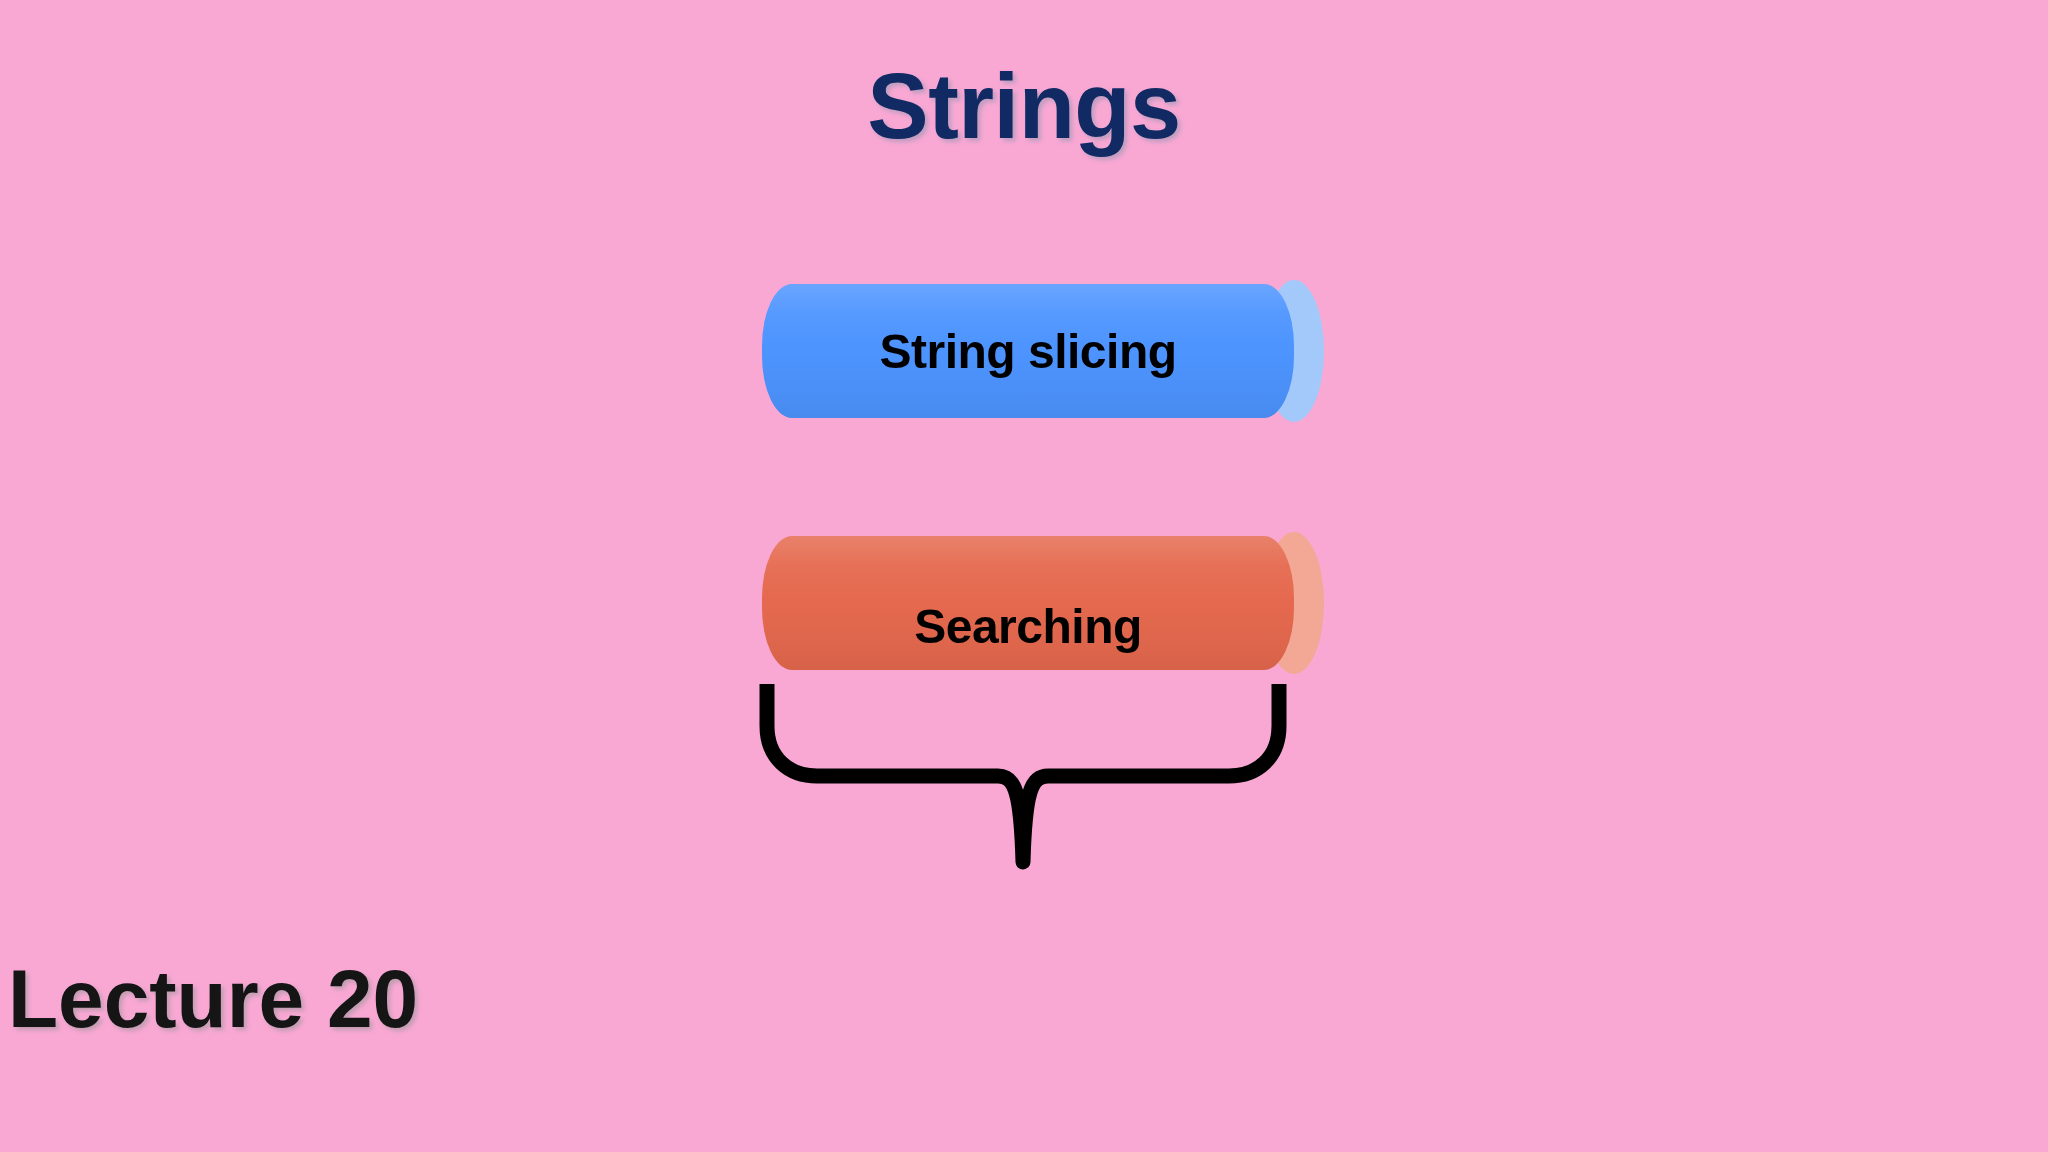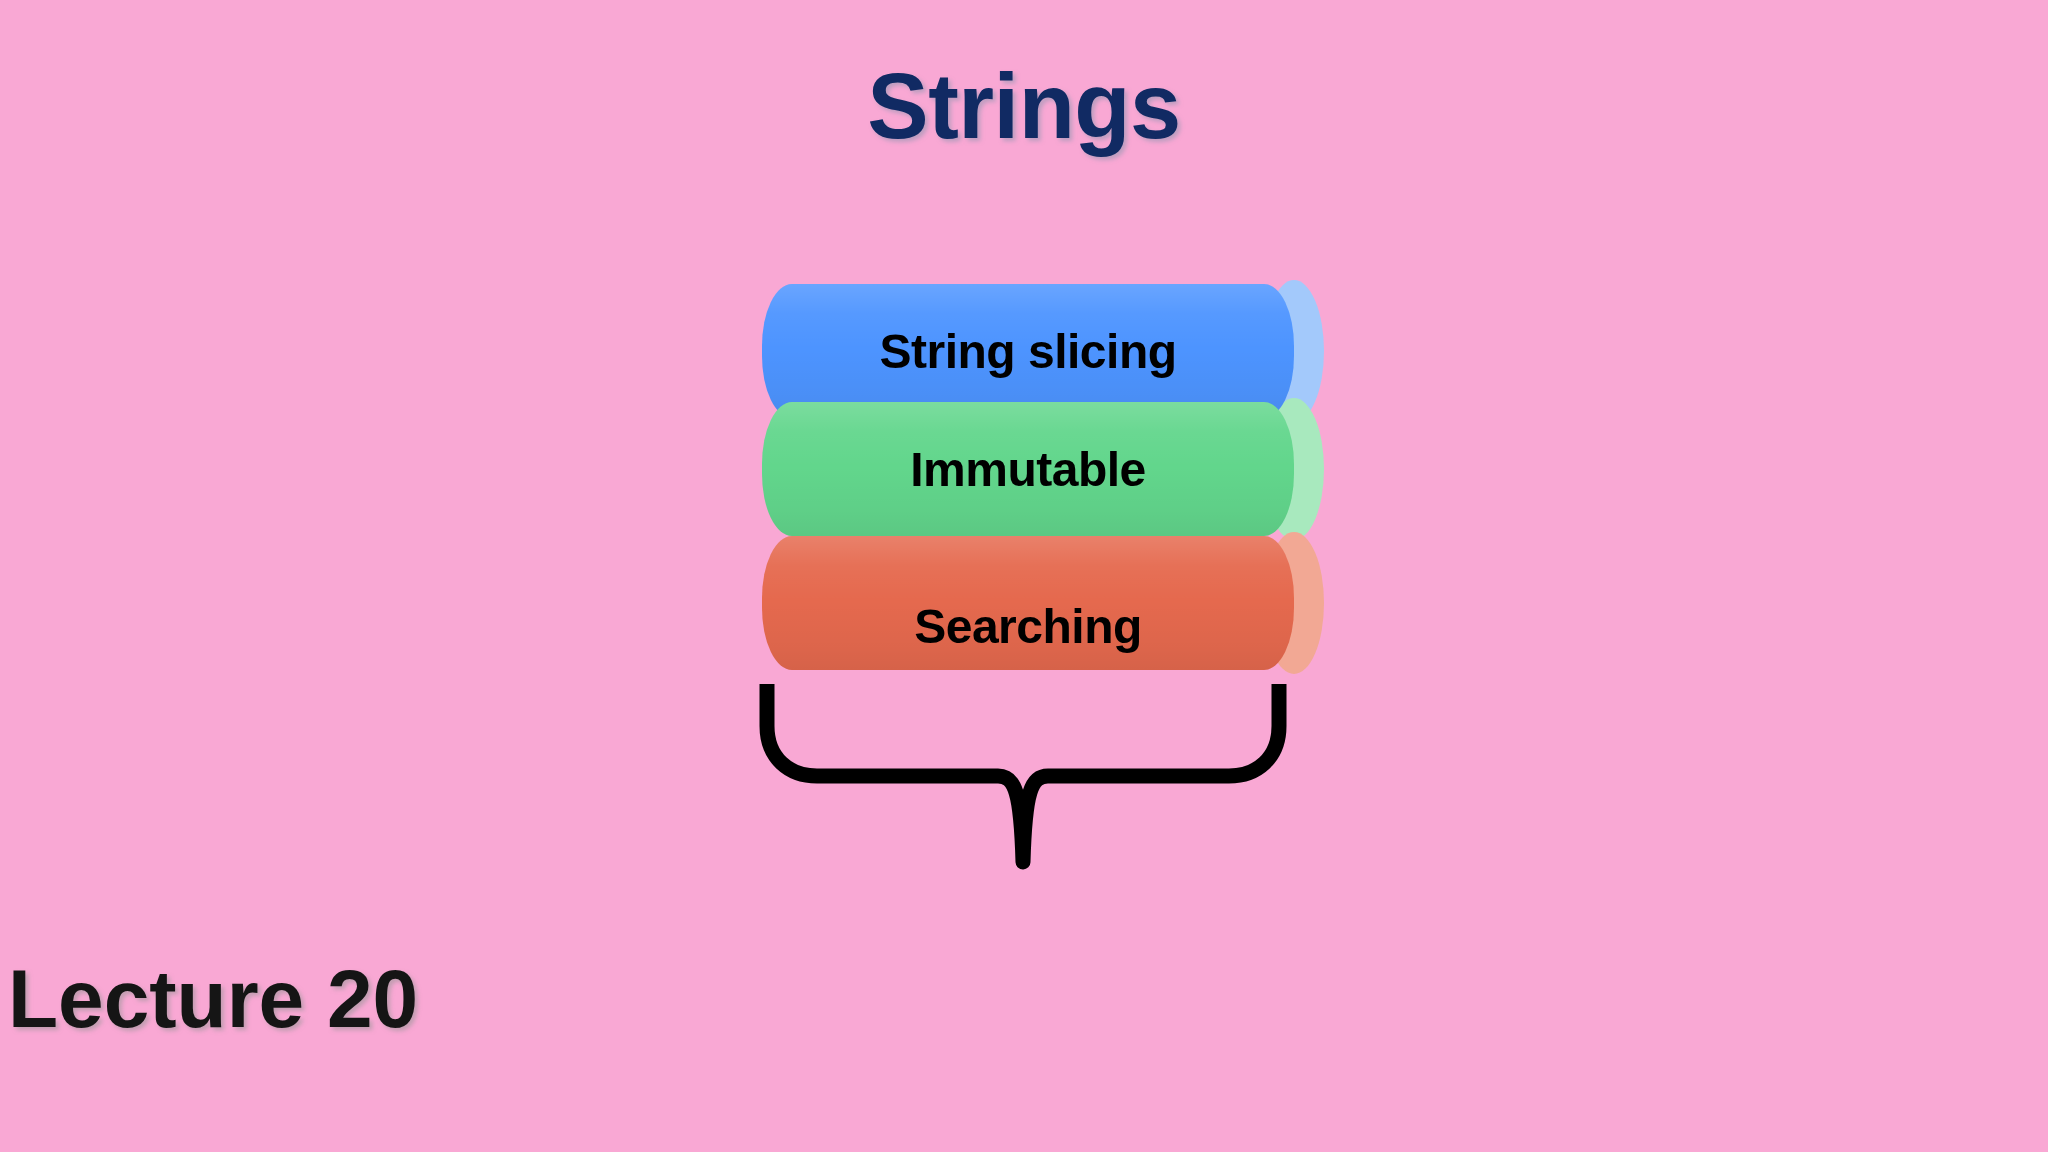--- a/index.html
+++ b/index.html
@@ -140,25 +140,20 @@
   <div class="slide-title" style="color: rgb(17, 42, 99);">Strings</div>
 
   <div class="stack">
 
     <div class="cyl cyl-1">
       <div class="cap" style="background: rgb(163, 201, 251);"></div>
       <div class="body" style="background: rgb(77, 148, 255);"></div>
       <div class="label" style="color: rgb(0, 0, 0);">String slicing</div>
     </div>
 
-    <div class="cyl cyl-2">
-      <div class="cap" style="background: rgb(168, 233, 190);"></div>
-      <div class="body" style="background: rgb(98, 214, 140);"></div>
-      <div class="label" style="color: rgb(0, 0, 0);">Immutable</div>
-    </div>
 
     <div class="cyl cyl-3">
       <div class="cap" style="background: rgb(242, 168, 148);"></div>
       <div class="body" style="background: rgb(229, 105, 78);"></div>
       <div class="label" style="color: rgb(0, 0, 0); margin-top: 47px;">Searching</div>
     </div>
 
   </div>
 
   <div class="brace">

